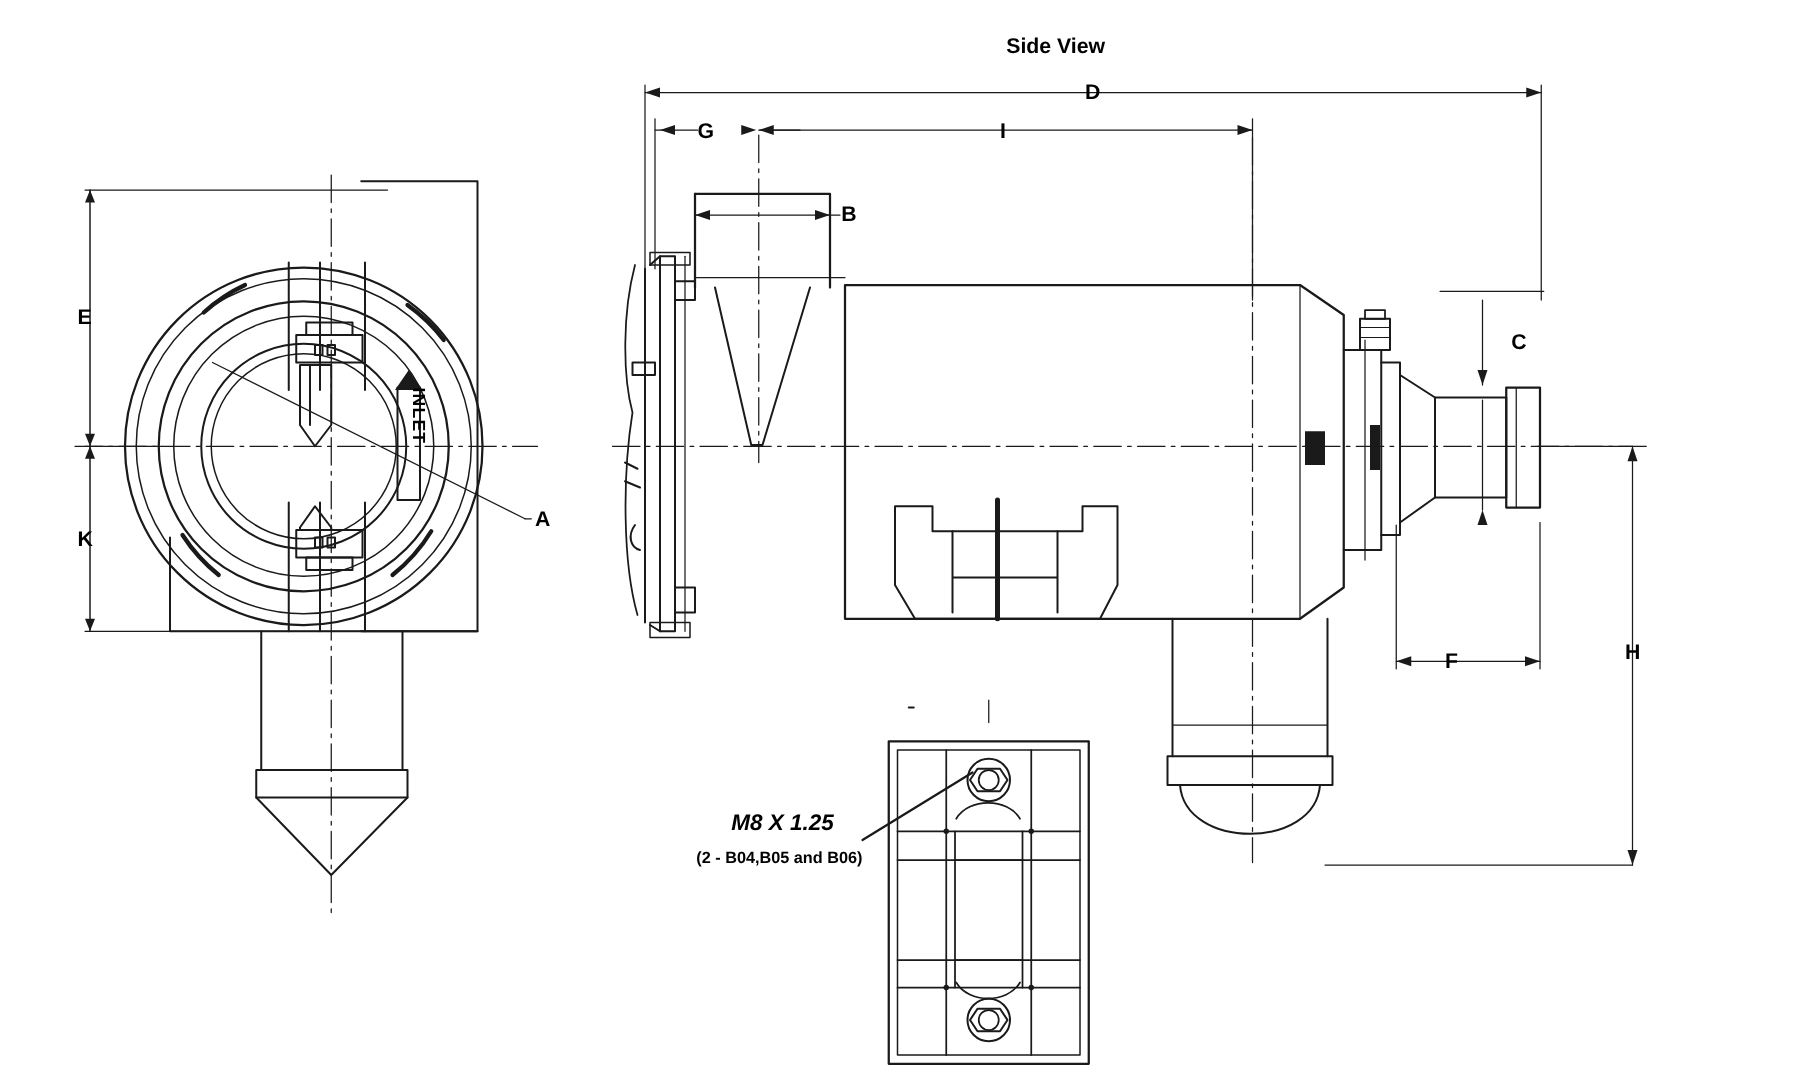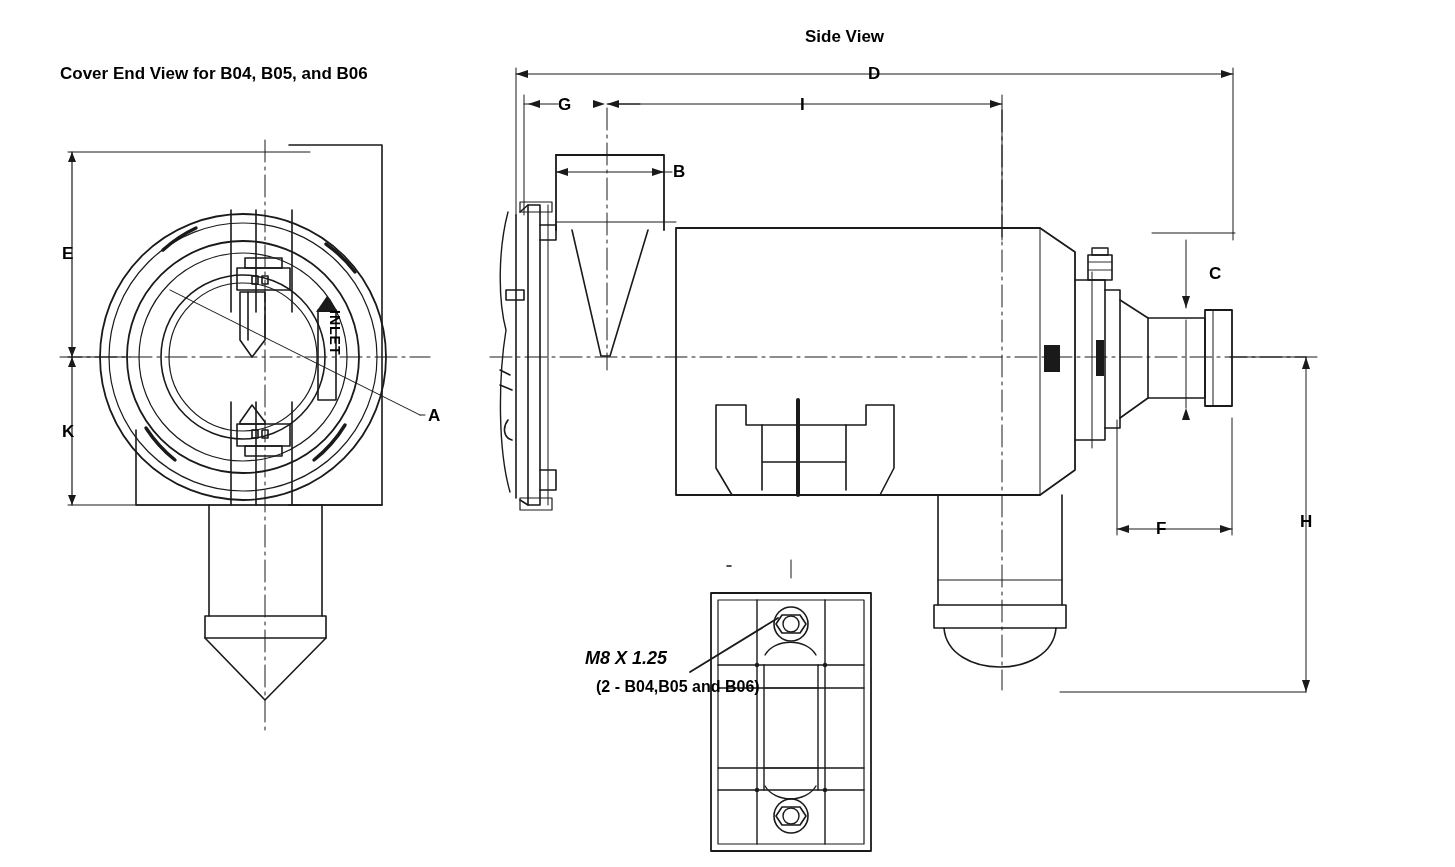--- a/index.html
+++ b/index.html
@@ -28,21 +28,21 @@
   .lbl {
     position: absolute;
     font-family: "Liberation Sans", sans-serif;
     font-weight: bold;
     color: #000;
     white-space: nowrap;
   }
   .lbl-title { font-size: 17px; }
   .lbl-dim { font-size: 17px; }
   .lbl-thread { font-size: 18px; font-style: italic; }
-  .lbl-threadsub { font-size: 16px; margin-left: 39px; }
+  .lbl-threadsub { font-size: 13px; }
   .lbl-inlet {
     font-size: 14px;
     letter-spacing: 1px;
   }
 </style>
 </head>
 <body>
 
 <div id="canvas">
 
@@ -249,21 +249,20 @@
       <line x1="778" y1="618" x2="690" y2="672" stroke-width="1.8"></line>
 
       <g stroke-width="1" stroke-dasharray="20 5 3 5">
         <line x1="791" y1="560" x2="791" y2="578"></line>
       </g>
 
       <line x1="727" y1="566" x2="731" y2="566" stroke-width="1.6"></line>
     </g>
   </svg>
 
-  <div class="lbl lbl-title" style="left:60px; top:64px;">Cover End View for B04, B05, and B06</div>
 
   <div class="lbl lbl-title" style="left:805px; top:27px;">Side View</div>
 
   <div class="lbl lbl-dim" style="left:62px; top:244px;">E</div>
 
   <div class="lbl lbl-dim" style="left:62px; top:422px;">K</div>
 
   <div class="lbl lbl-dim" style="left:428px; top:406px;">A</div>
 
   <div class="lbl lbl-dim" style="left:673px; top:162px;">B</div>

